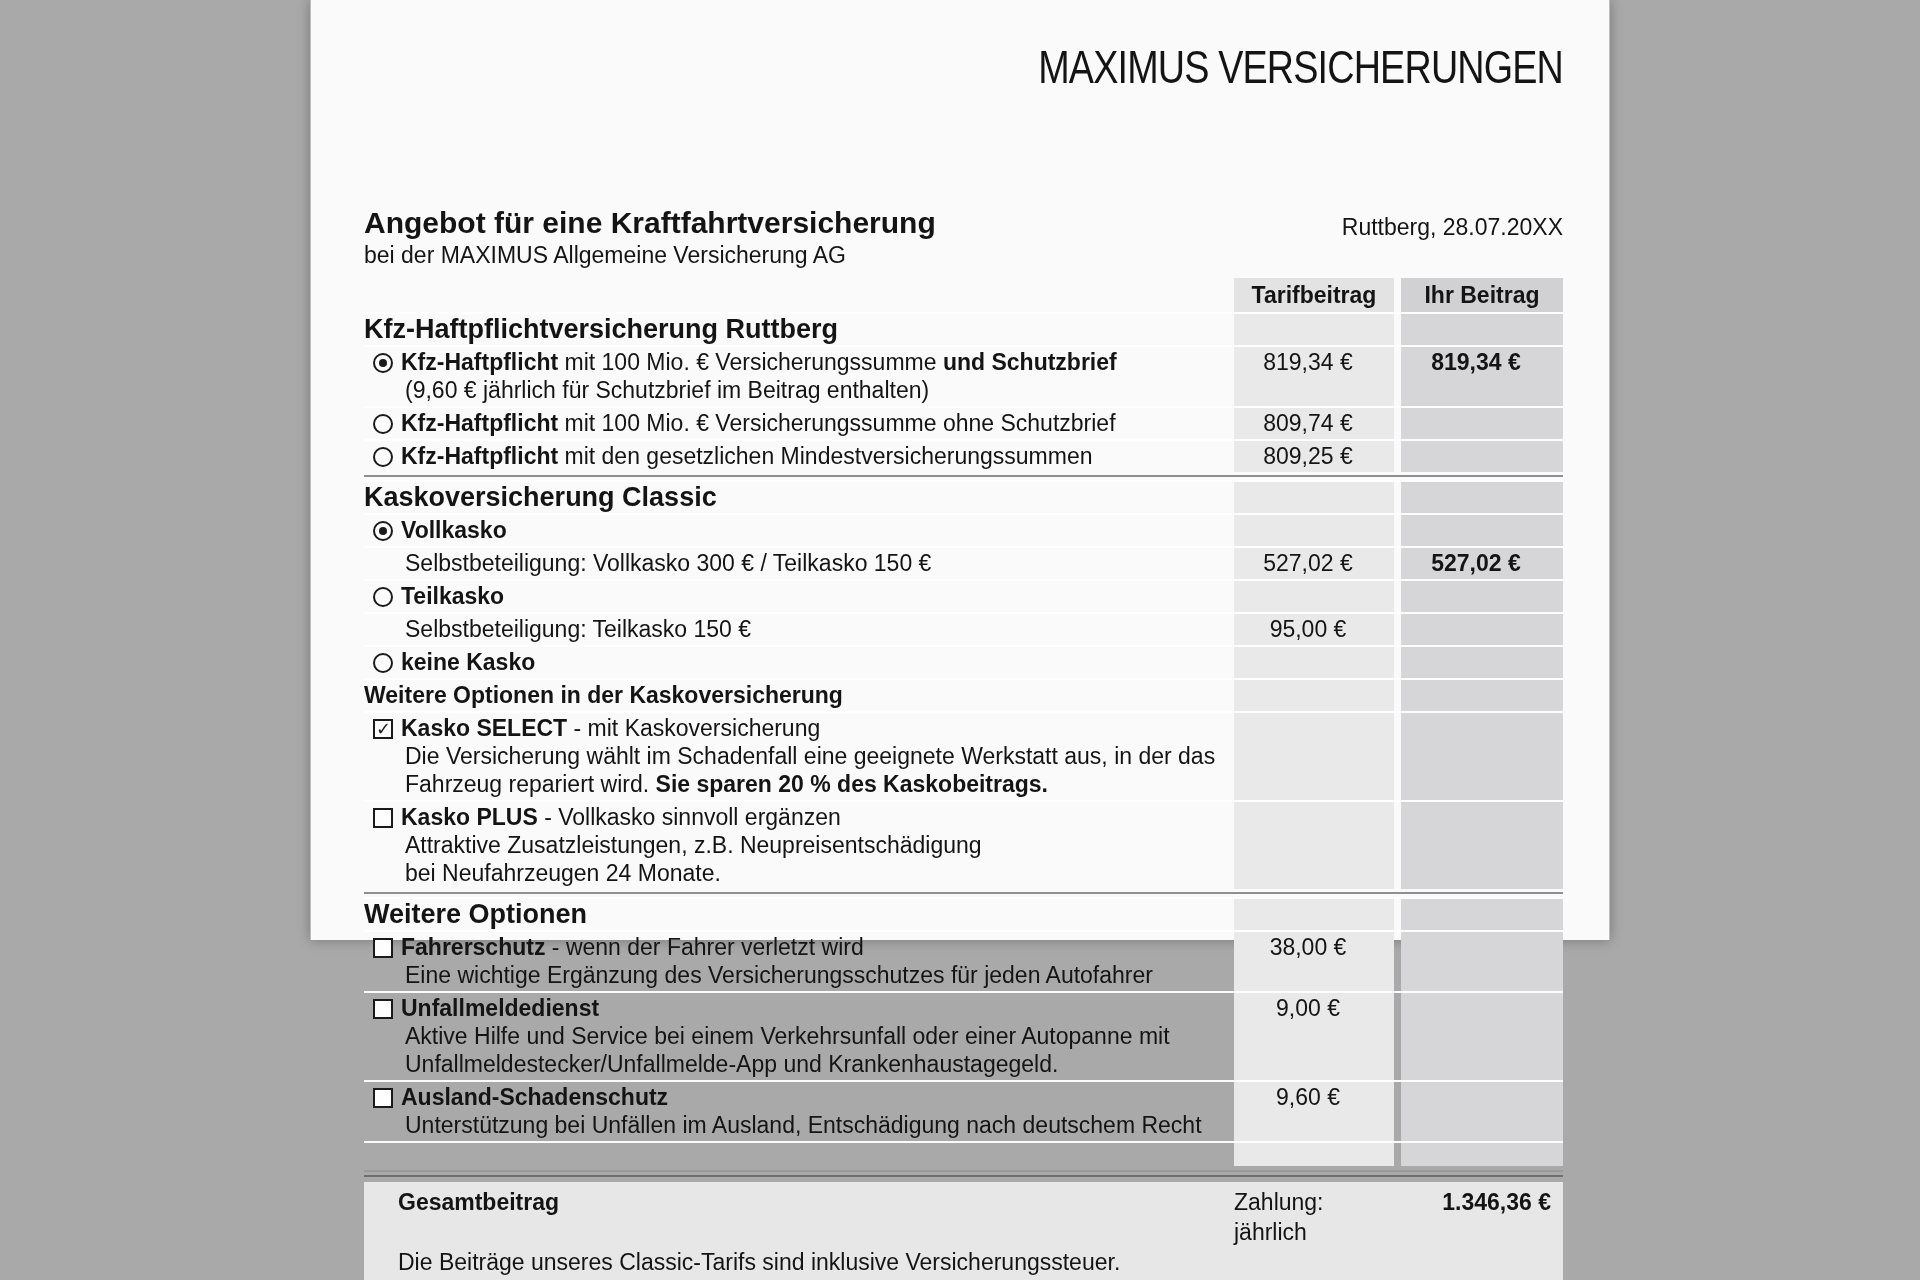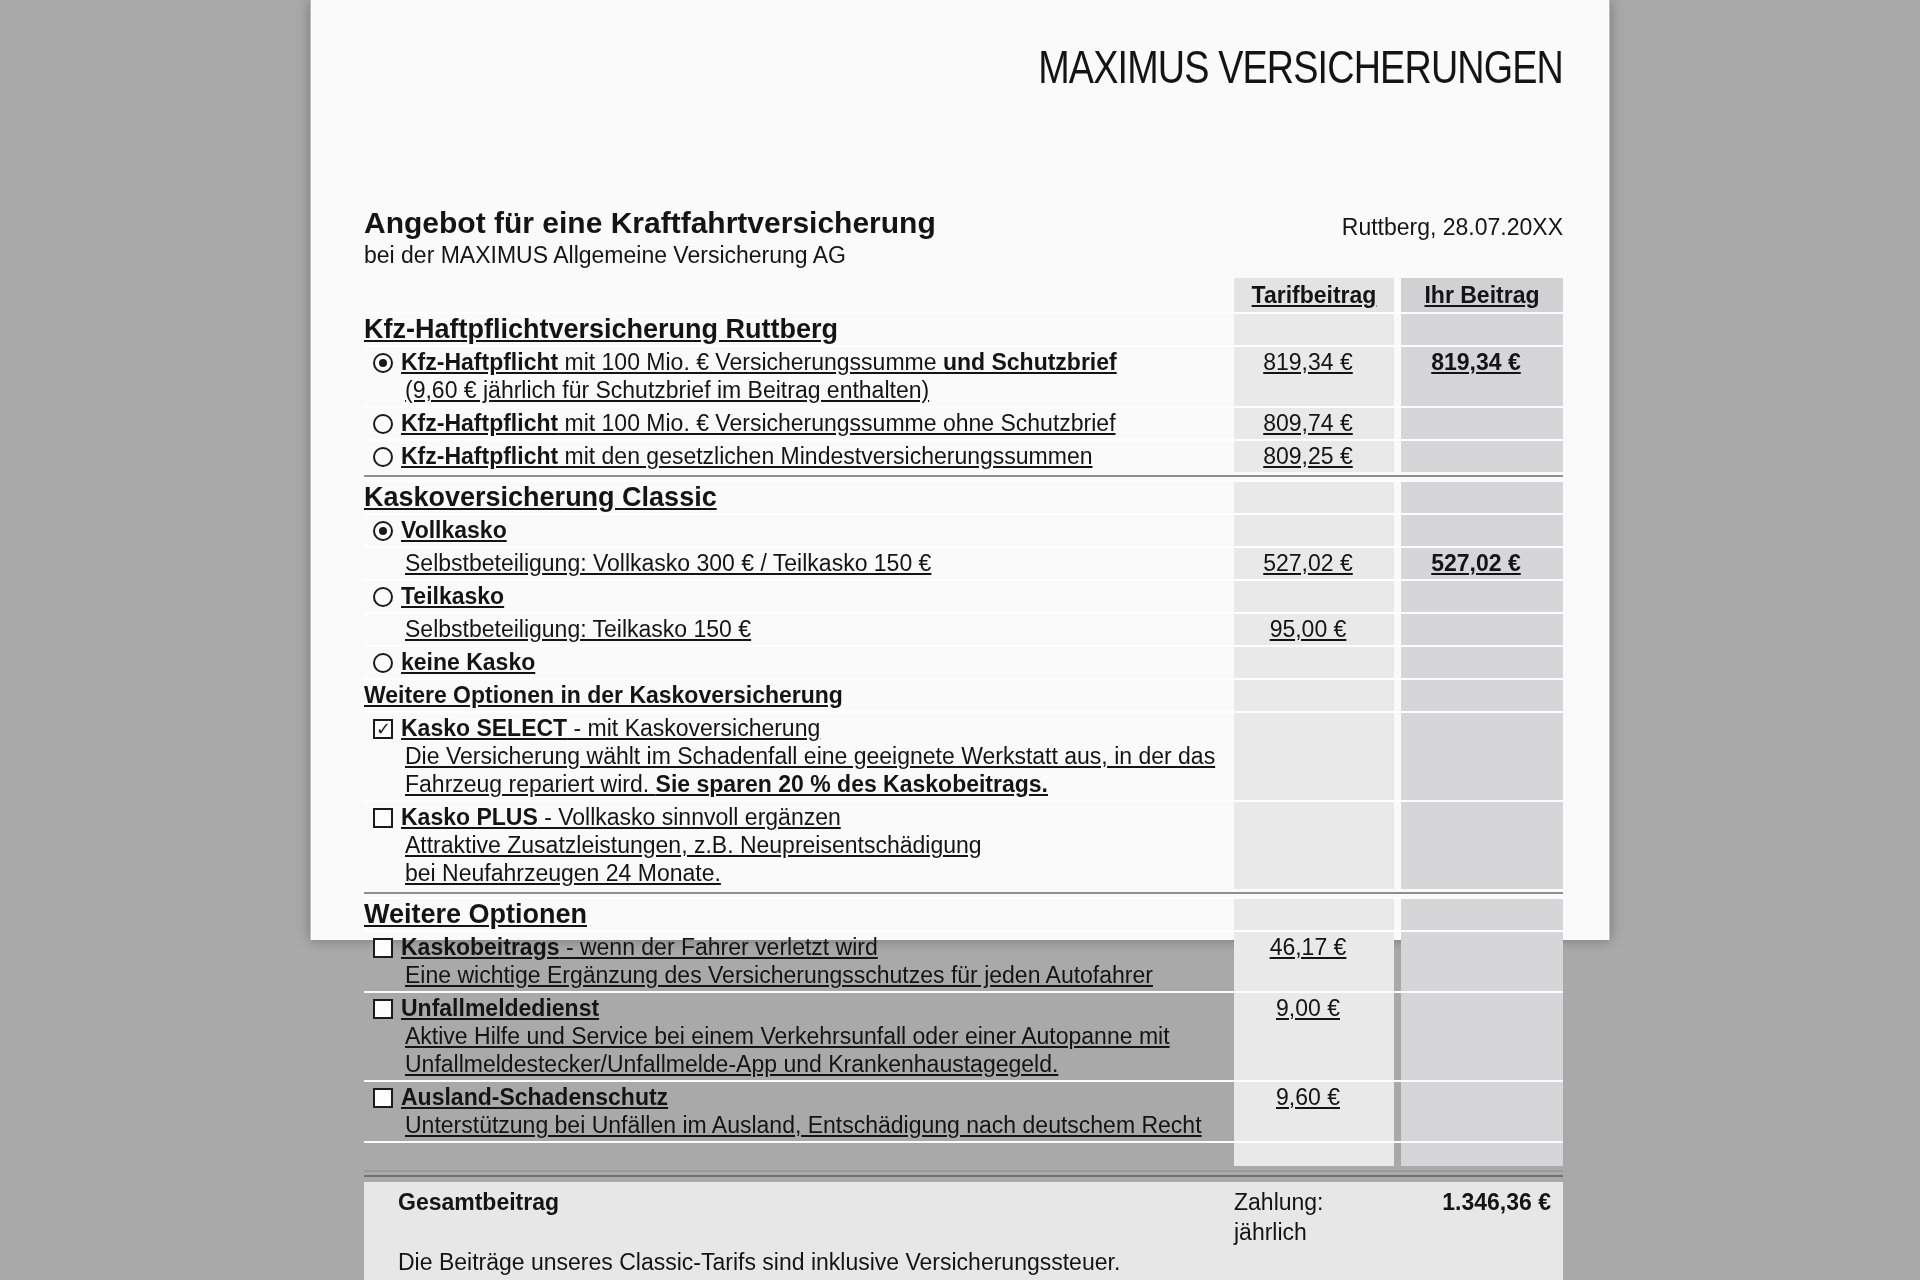--- a/index.html
+++ b/index.html
@@ -25,21 +25,21 @@
     letter-spacing:-1px; white-space:nowrap;
     transform:scaleX(0.82); transform-origin:100% 50%;
   }
 
   .titlerow { position:relative; margin-top:112px; }
   .doc-title { font-size:30px; line-height:34px; font-weight:bold; }
   .doc-subtitle { font-size:23px; line-height:30px; }
   .place-date { position:absolute; right:0; top:7px; font-size:23px; line-height:28px; }
 
   .tbl { margin-top:8px; }
-  .trow { display:grid; grid-template-columns:870px 160px 7px 162px;text-decoration:underline; }
+  .trow { display:grid; grid-template-columns:870px 160px 7px 162px; }
   .tc { border-top:2px solid rgba(255,255,255,0.95); padding-top:1px; padding-bottom:2px; }
   .tc-tarif { background:#e9e9e9; }
   .tc-ihr   { background:#d6d6d9; }
   .tc-gap   { background:transparent; }
 
   .trow.head .tc { border-top:none; padding-top:3px; padding-bottom:3px; }
   .trow.head .tc-tarif { background:#e3e3e3; }
   .trow.head .tc-ihr { background:#d1d1d4; }
   .colhead { font-size:23px; line-height:28px; font-weight:bold; text-align:center; }
 
@@ -242,24 +242,24 @@
         <div class="tc">
             <div class="sectitle">Weitere Optionen</div>
           </div>
         <div class="tc tc-tarif"></div>
           <div class="tc tc-gap"></div>
           <div class="tc tc-ihr"></div>
       </div>
 
       <div class="trow">
         <div class="tc">
-          <div class="l optline"><span class="ctrl checkbox"></span><span class="b">Kaskobeitrags</span><span> - wenn der Fahrer verletzt wird</span></div>
+          <div class="l optline"><span class="ctrl checkbox"></span><span class="b">Fahrerschutz</span><span> - wenn der Fahrer verletzt wird</span></div>
           <div class="l indent">Eine wichtige Ergänzung des Versicherungsschutzes für jeden Autofahrer</div>
         </div>
-        <div class="tc tc-tarif amt">46,17 €</div>
+        <div class="tc tc-tarif amt">38,00 €</div>
         <div class="tc tc-gap"></div>
         <div class="tc tc-ihr"></div>
       </div>
 
       <div class="trow">
         <div class="tc">
           <div class="l optline"><span class="ctrl checkbox"></span><span class="b">Unfallmeldedienst</span></div>
           <div class="l indent">Aktive Hilfe und Service bei einem Verkehrsunfall oder einer Autopanne mit</div>
           <div class="l indent">Unfallmeldestecker/Unfallmelde-App und Krankenhaustagegeld.</div>
         </div>

